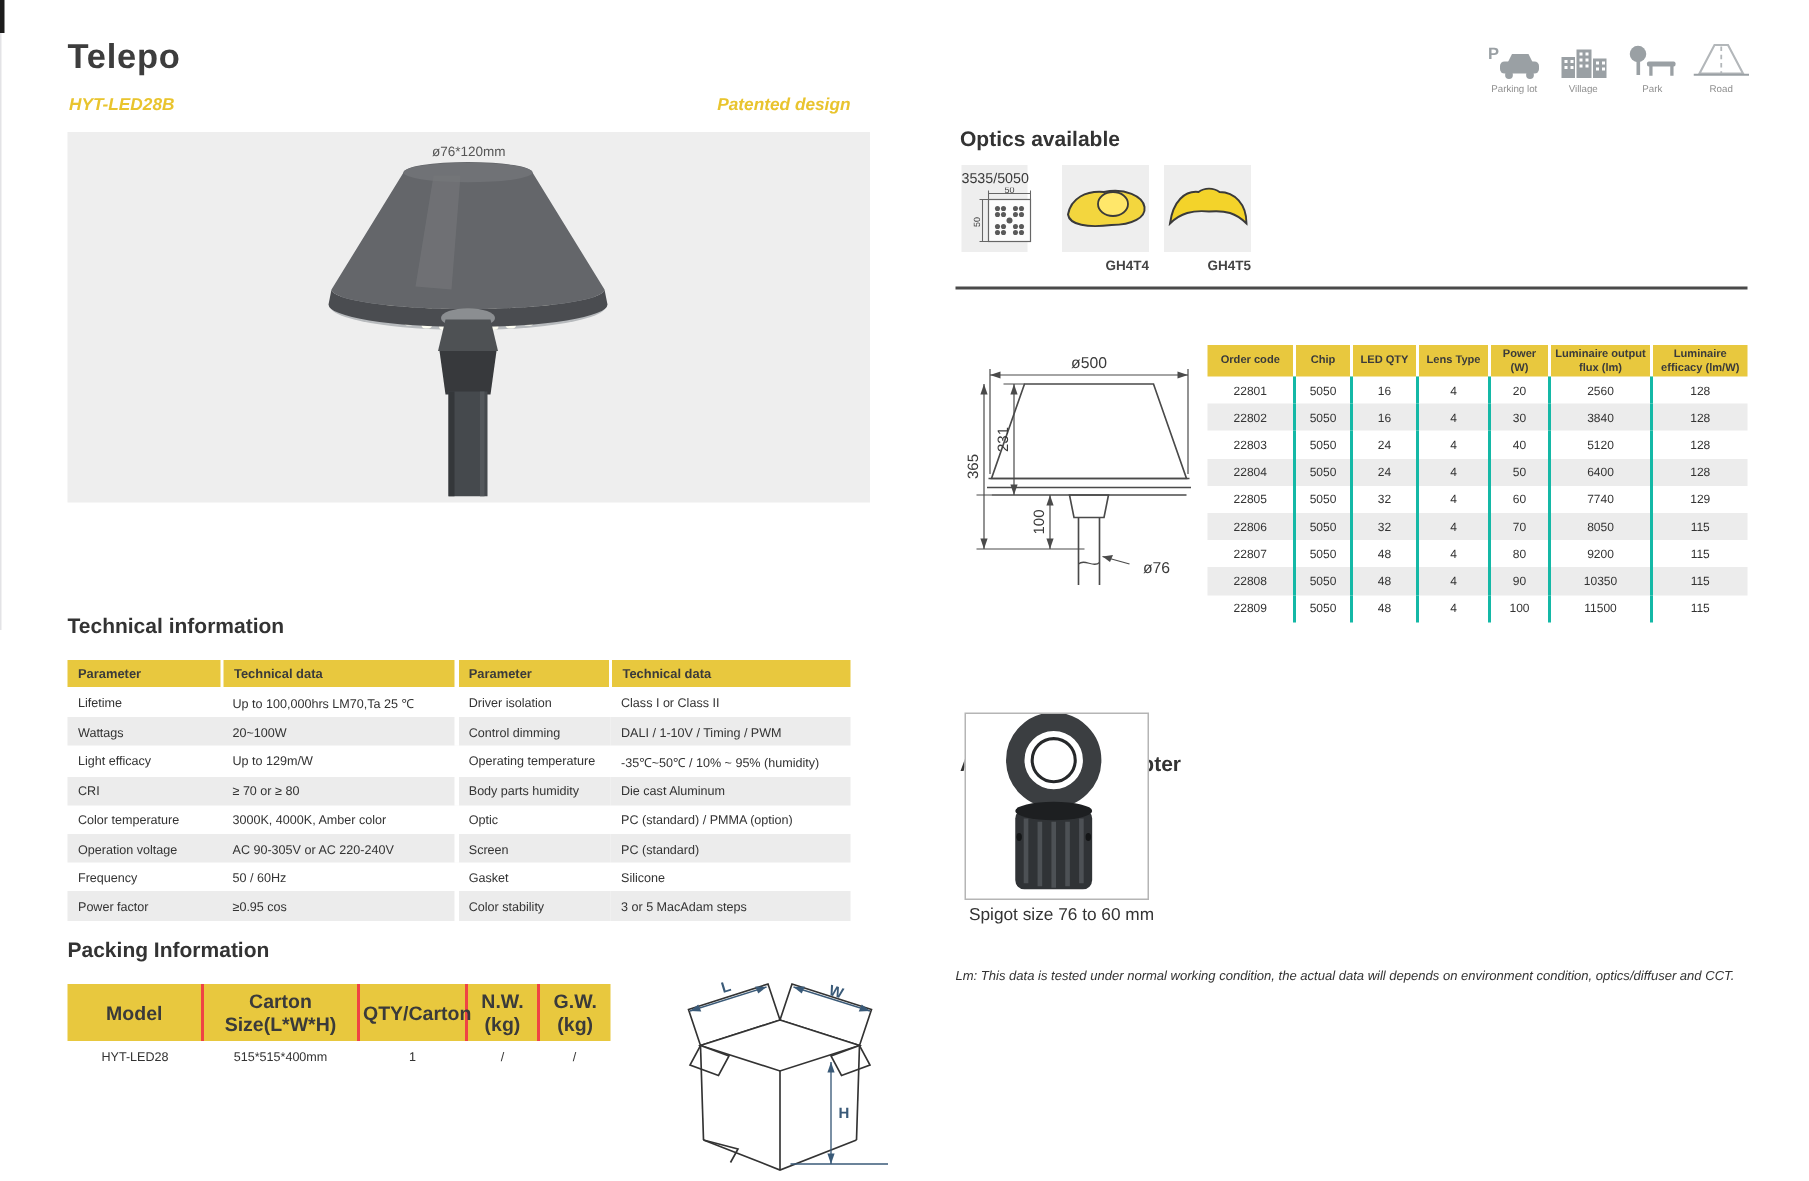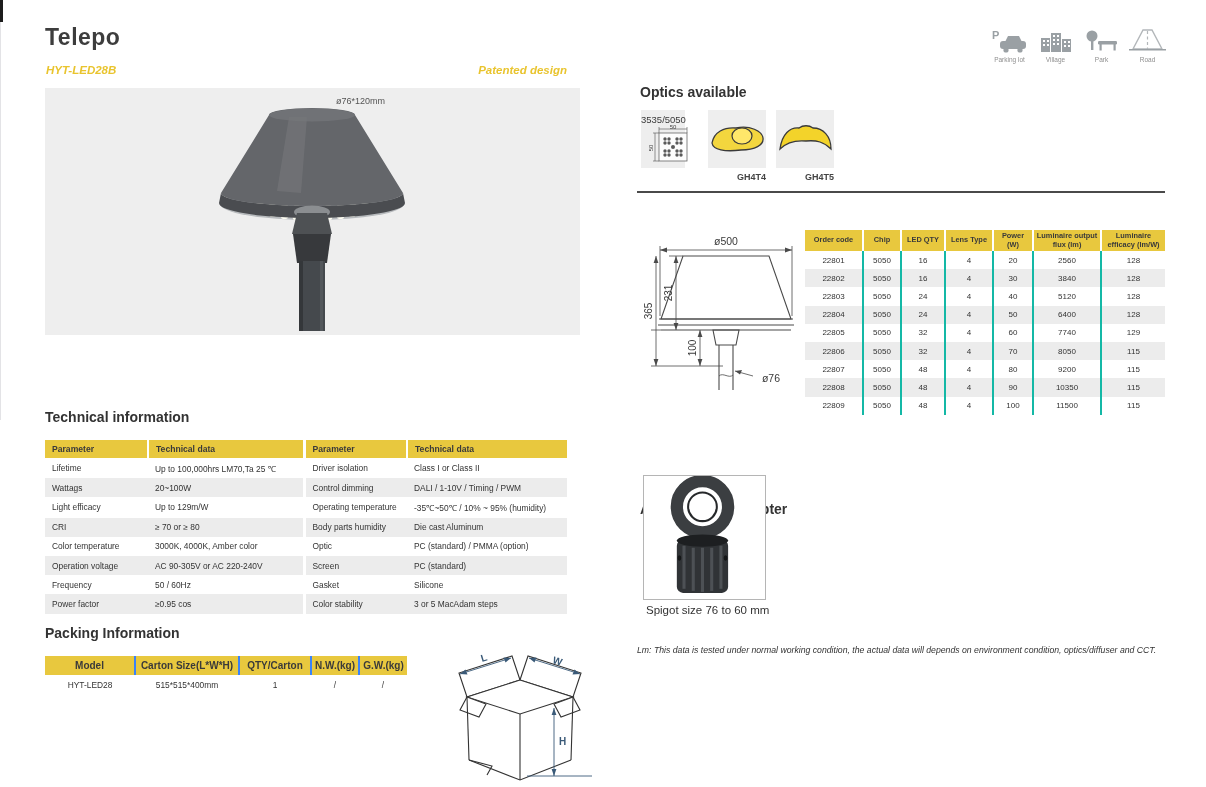--- a/index.html
+++ b/index.html
@@ -16,21 +16,21 @@
   .patented{left:430px;top:64px;width:137px;text-align:right;}
 
   
   .apps{right:40px;top:28px;display:flex;gap:9px;}
   .app{width:37px;text-align:center;}
   .app svg{display:block;margin:0 auto;}
   .app .lbl{font-size:6.5px;color:#8f8f8f;margin-top:1px;white-space:nowrap;}
 
   
   .photo-box{left:45px;top:88px;width:535px;height:247px;background:#eeeeee;}
-  .photo-cap{position:absolute;top:8px;left:0;width:100%;text-align:center;font-size:9px;color:#555;padding-left:48px;}
+  .photo-cap{position:absolute;top:8px;left:0;width:100%;text-align:center;font-size:9px;color:#555;}
 
   
   .sec{font-size:14px;font-weight:bold;color:#333;}
 
   
   table{border-collapse:collapse;table-layout:fixed;}
   th{background:#e8c83e;color:#3a3a3a;font-weight:bold;}
 
   
   .tech{left:45px;top:440px;width:522px;font-size:8.4px;}
@@ -43,22 +43,22 @@
   
   .order{left:805px;top:230px;width:360px;}
   .order th{font-size:7.4px;line-height:1.15;padding:2px 1px;text-align:center;}
   .order th+th{border-left:2px solid #fff;}
   .order td{font-size:8px;text-align:center;padding:4.6px 1px;}
   .order td+td{border-left:2px solid #14b8a6;}
   .order tbody tr:nth-child(even){background:#ececec;}
 
   
   .pack{left:45px;top:656px;width:362px;}
-  .pack th{font-size:10px;text-align:center;padding:4px 2px;}
-  .pack th+th{border-left:2px solid #3b82f6;}
+  .pack th{font-size:13px;text-align:center;padding:4px 2px;}
+  .pack th+th{border-left:2px solid #ef4444;}
   .pack td{font-size:8.4px;text-align:center;padding:4.6px 2px;}
 
   
   .optics-head{left:640px;top:84px;}
   .opt-box{background:#eeeeee;}
   .opt-lbl{font-size:9px;font-weight:bold;color:#444;text-align:right;}
   .chip-lbl{font-size:9.5px;color:#3a3a3a;text-align:center;padding-top:4px;}
 
   .rule{left:637px;top:191px;width:528px;height:2px;background:#4a4a4a;}
 

